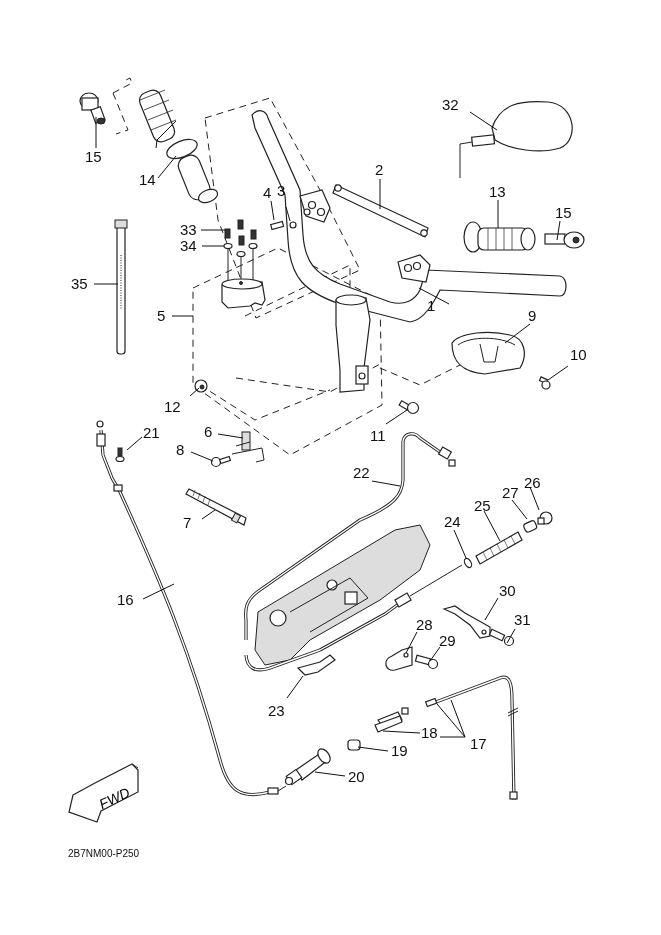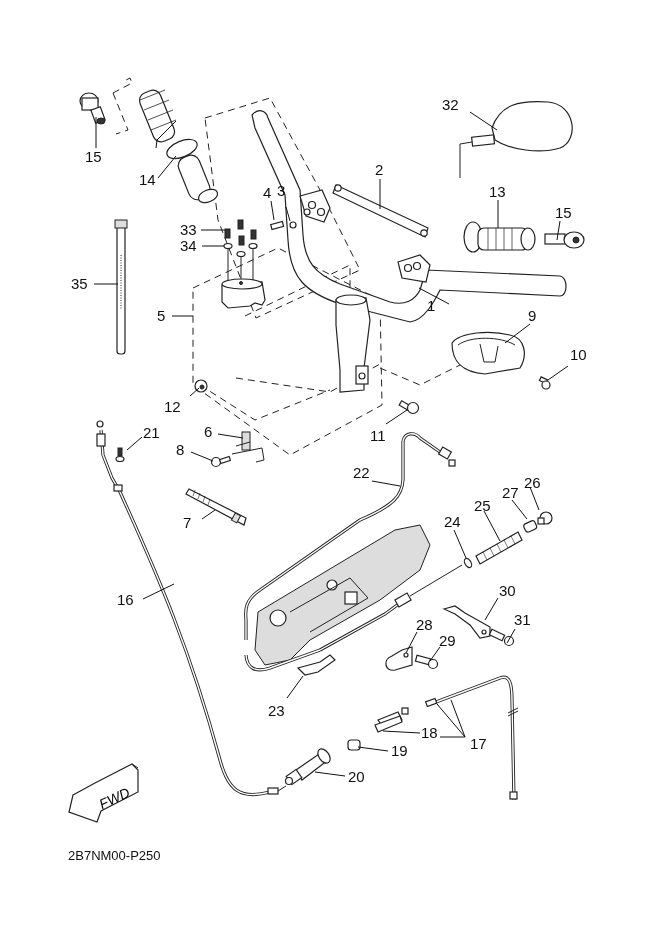--- a/index.html
+++ b/index.html
@@ -1,19 +1,19 @@
 <!DOCTYPE html>
 <html><head>
 <meta charset="utf-8">
 <style>
   html,body{margin:0;padding:0;background:#fff;}
   body{width:661px;height:935px;position:relative;overflow:hidden;font-family:"Liberation Sans",sans-serif;}
   #diagram{position:absolute;left:0;top:0;width:661px;height:935px;}
   .lbl{font-family:"Liberation Sans",sans-serif;font-size:15px;fill:#111;}
-  .code{position:absolute;left:68px;top:848px;font-size:13px;color:#111;font-family:"Liberation Sans",sans-serif;}
+  .code{position:absolute;left:68px;top:848px;font-size:10px;color:#111;font-family:"Liberation Sans",sans-serif;}
   .part{fill:#fff;stroke:#222;stroke-width:1.2;}
   .thin{fill:none;stroke:#222;stroke-width:1;}
   .lead{fill:none;stroke:#111;stroke-width:1;}
   .dash{fill:none;stroke:#222;stroke-width:1;stroke-dasharray:7 5;}
   .cable{fill:none;stroke:#222;stroke-width:3.2;}
   .cable-in{fill:none;stroke:#fff;stroke-width:1.4;}
   .fill-g{fill:#ddd;stroke:#222;stroke-width:1;}
   .dark{fill:#333;stroke:#222;stroke-width:1;}
 </style>
 </head>

